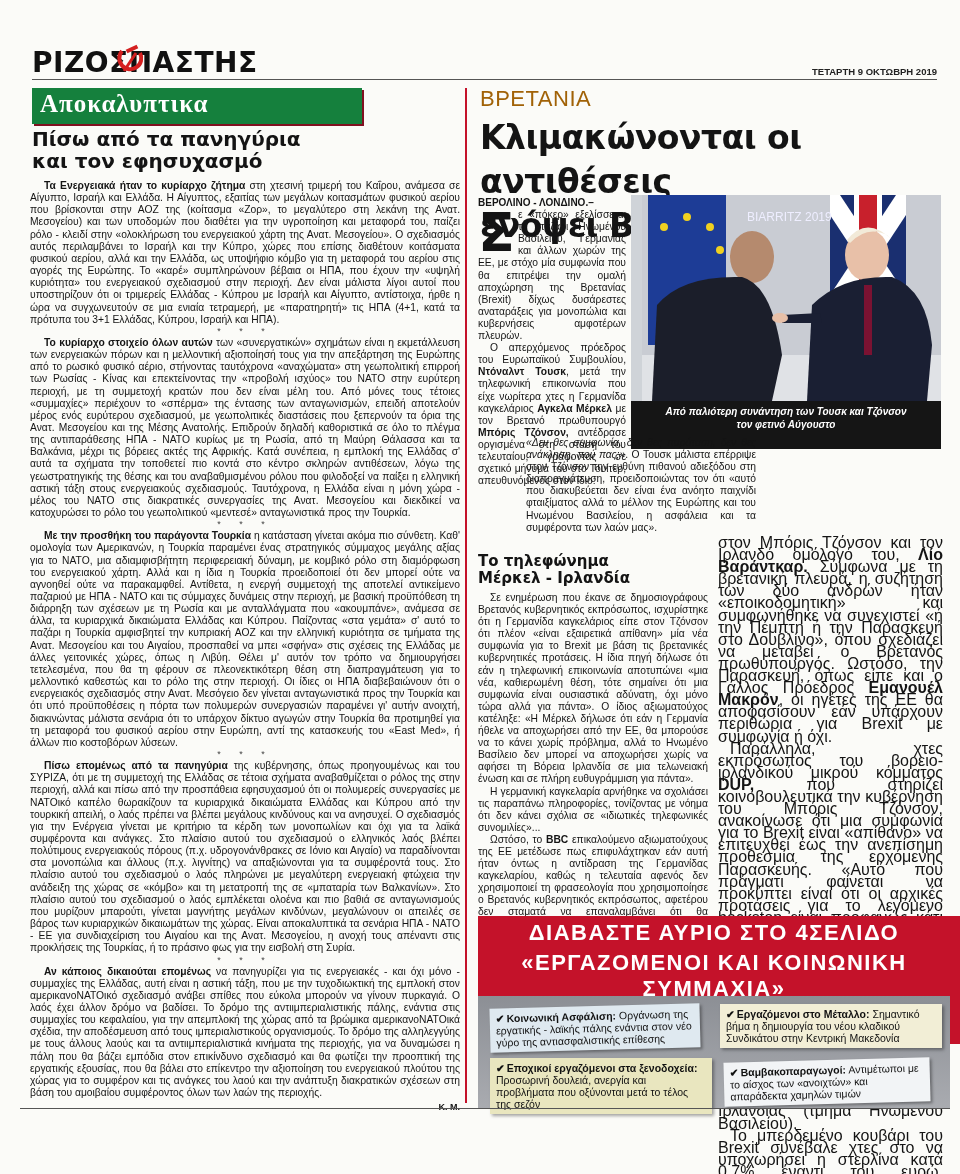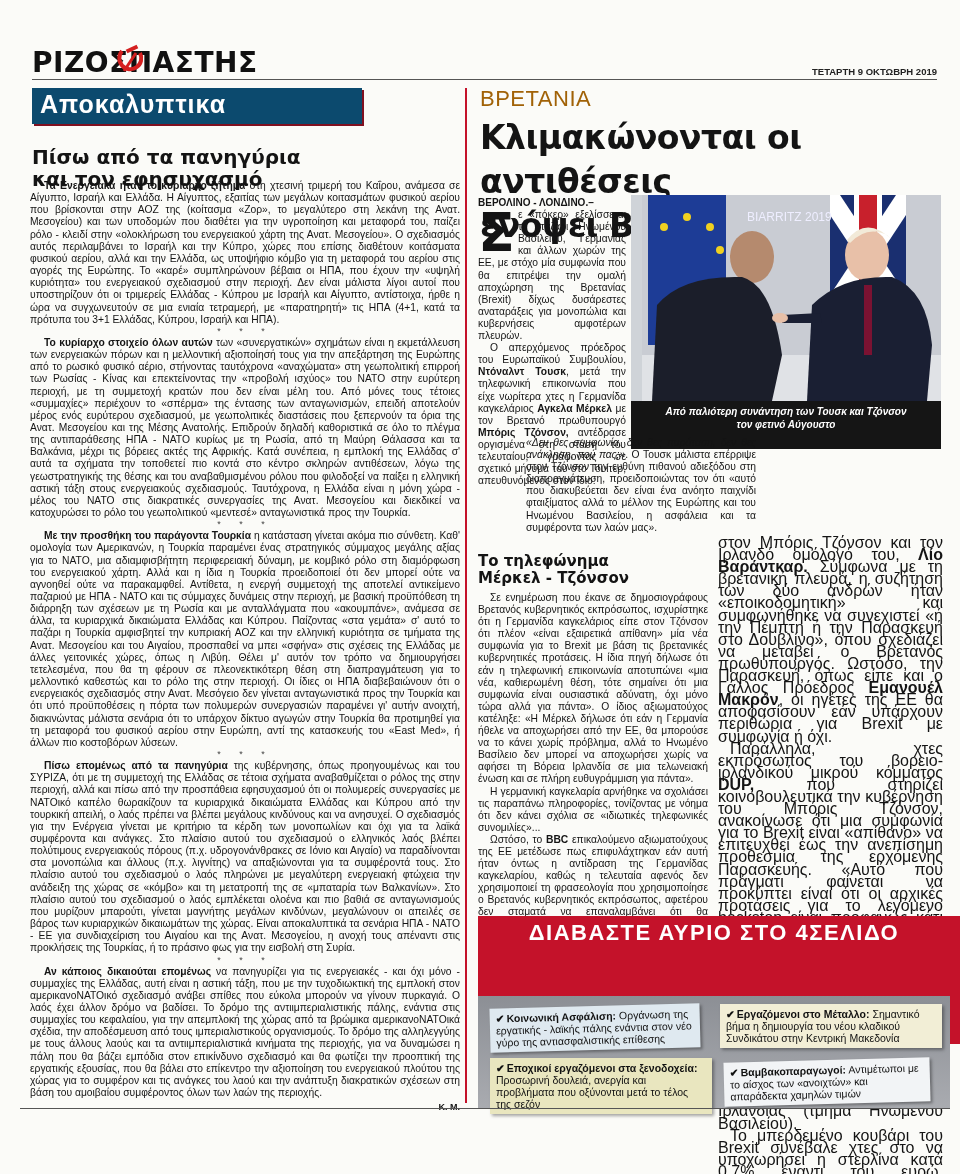--- a/index.html
+++ b/index.html
@@ -6,23 +6,23 @@
   html, body { width: 960px; height: 1174px; background: #fbfbf8; overflow: hidden; }
   body { font-family: "Liberation Sans", sans-serif; color: #141414; position: relative; }
 
   .masthead { position: absolute; left: 32px; top: 46px; width: 905px; height: 34px; border-bottom: 1px solid #555; }
   .logo { position: absolute; left: 0; top: 0; font-family: "DejaVu Sans", sans-serif; font-weight: 900; font-size: 28px; letter-spacing: 0.5px; color: #111; }
   .logo-emblem { position: absolute; left: 84px; top: -3px; width: 30px; height: 34px; }
   .date { position: absolute; right: 0; top: 20px; font-size: 9.5px; font-weight: 700; color: #222; }
 
   
   .left { position: absolute; left: 30px; top: 86px; width: 430px; }
-  .kicker-bar { position: absolute; left: 2px; top: 2px; width: 330px; height: 36px; background: #0c4a6e; box-shadow: 2px 2px 0 #801020; }
+  .kicker-bar { position: absolute; left: 2px; top: 2px; width: 330px; height: 36px; background: #15803d; box-shadow: 2px 2px 0 #801020; font-family: Liberation Serif, serif; }
   .kicker-bar span { position: absolute; left: 8px; top: 2px; color: #fff; font-weight: 700; font-size: 25px; letter-spacing: 1px; }
-  .left-title { position: absolute; left: 2px; top: 42px; font-family: "DejaVu Sans", sans-serif; font-weight: 900; font-size: 20px; line-height: 22px; margin-top: 18px; }
+  .left-title { position: absolute; left: 2px; top: 42px; font-family: "DejaVu Sans", sans-serif; font-weight: 900; font-size: 20px; line-height: 22px; }
   .left-body { position: absolute; left: 0; top: 94px; width: 430px; font-size: 10.3px; line-height: 12.15px; text-align: justify; hyphens: auto; }
   .left-body p { text-indent: 14px; }
   .left-body b { font-weight: 700; }
   .stars { text-align: center; font-size: 9px; color: #444; line-height: 11px; letter-spacing: 8px; }
   .signature { text-align: right; font-weight: 700; font-size: 9px; margin-top: 2px; }
   .col-rule { position: absolute; left: 465px; top: 88px; width: 2px; height: 1015px; background: #c4122a; }
   .bottom-rule { position: absolute; left: 20px; top: 1108px; width: 930px; height: 1px; background: #555; }
 
   
   .right { position: absolute; left: 478px; top: 86px; width: 470px; }
@@ -142,41 +142,42 @@
     <span>Από παλιότερη συνάντηση των Τουσκ και Τζόνσον</span><br>
     <span>τον φετινό Αύγουστο</span>
   </figcaption>
 
   <div class="r-wide">
     <p style="text-indent:0"><i>«Δεν θες συμφωνία, δεν θες παράταση, δεν θες ανάκληση, πού πας;»</i><span>. Ο Τουσκ μάλιστα επέρριψε στον Τζόνσον την ευθύνη πιθανού αδιεξόδου στη διαπραγμάτευση, προειδοποιώντας τον ότι «αυτό που διακυβεύεται δεν είναι ένα ανόητο παιχνίδι φταιξίματος αλλά το μέλλον της Ευρώπης και του Ηνωμένου Βασιλείου, η ασφάλεια και τα συμφέροντα των λαών μας».</span></p>
   </div>
 
   <h2 class="subhead">
     <span>Το τηλεφώνημα</span><br>
-    <span>Μέρκελ - Τζόνσον</span>
+    <span>Μέρκελ - Ιρλανδία</span>
   </h2>
 
   <div class="r-col2">
     <p>Σε ενημέρωση που έκανε σε δημοσιογράφους Βρετανός κυβερνητικός εκπρόσωπος, ισχυρίστηκε ότι η Γερμανίδα καγκελάριος είπε στον Τζόνσον ότι πλέον «είναι εξαιρετικά απίθανη» μία νέα συμφωνία για το Brexit με βάση τις βρετανικές κυβερνητικές προτάσεις. Η ίδια πηγή δήλωσε ότι εάν η τηλεφωνική επικοινωνία αποτυπώνει «μια νέα, καθιερωμένη θέση, τότε σημαίνει ότι μια συμφωνία είναι ουσιαστικά αδύνατη, όχι μόνο τώρα αλλά για πάντα». Ο ίδιος αξιωματούχος κατέληξε: «Η Μέρκελ δήλωσε ότι εάν η Γερμανία ήθελε να αποχωρήσει από την ΕΕ, θα μπορούσε να το κάνει χωρίς πρόβλημα, αλλά το Ηνωμένο Βασίλειο δεν μπορεί να αποχωρήσει χωρίς να αφήσει τη Βόρεια Ιρλανδία σε μια τελωνειακή ένωση και σε πλήρη ευθυγράμμιση για πάντα».</p>
     <p>Η γερμανική καγκελαρία αρνήθηκε να σχολιάσει τις παραπάνω πληροφορίες, τονίζοντας με νόημα ότι δεν κάνει σχόλια σε «ιδιωτικές τηλεφωνικές συνομιλίες»...</p>
     <p><span>Ωστόσο, το </span><b>BBC</b><span> επικαλούμενο αξιωματούχους της ΕΕ μετέδωσε πως επιφυλάχτηκαν εάν αυτή ήταν όντως η αντίδραση της Γερμανίδας καγκελαρίου, καθώς η τελευταία αφενός δεν χρησιμοποιεί τη φρασεολογία που χρησιμοποίησε ο Βρετανός κυβερνητικός εκπρόσωπος, αφετέρου δεν σταματά να επαναλαμβάνει ότι θα συνεχιστούν οι προσπάθειες για μία συμφωνία για ομαλό Brexit «μέχρι την τελευταία στιγμή»...</span></p>
     <p>Οπως και να 'χει, οι θυελλώδεις συζητήσεις και διαβουλεύσεις συνεχίστηκαν και ανάμεσα</p>
   </div>
 
   <div class="r-col3">
     <p class="cont"><span>στον Μπόρις Τζόνσον και τον Ιρλανδό ομόλογό του, </span><b>Λίο Βαράντκαρ.</b><span> Σύμφωνα με τη βρετανική πλευρά, η συζήτηση των δύο ανδρών ήταν «εποικοδομητική» και συμφωνήθηκε να συνεχιστεί «ή την Πέμπτη ή την Παρασκευή στο Δουβλίνο», όπου σχεδιάζει να μεταβεί ο Βρετανός πρωθυπουργός. Ωστόσο, την Παρασκευή, όπως είπε και ο Γάλλος Πρόεδρος </span><b>Εμανουέλ Μακρόν</b><span>, οι ηγέτες της ΕΕ θα αποφασίσουν εάν υπάρχουν περιθώρια για Brexit με συμφωνία ή όχι.</span></p>
     <p><span>Παράλληλα, χτες εκπρόσωπος του βορειο-ιρλανδικού μικρού κόμματος </span><b>DUP,</b><span> που στηρίζει κοινοβουλευτικά την κυβέρνηση του Μπόρις Τζόνσον, ανακοίνωσε ότι μια συμφωνία για το Brexit είναι «απίθανο» να επιτευχθεί έως την ανεπίσημη προθεσμία της ερχόμενης Παρασκευής. «Αυτό που πράγματι φαίνεται να προκύπτει είναι ότι οι αρχικές προτάσεις για το λεγόμενο backstop είναι προφανώς κάτι που ορισμένοι πολιτικοί στο Δουβλίνο ιδιαίτερα στην κυβέρνηση ένιωθαν πραγματικά ότι ήταν ο τελικός προορισμός», δήλωσε ο ίδιος, τονίζοντας ότι ...«η Ιρλανδία ανατρέπει ειρηνευτικές συμφωνίες ορόσημο», όπως η ειρηνευτική συμφωνία της Μεγάλης Παρασκευής, με το να απορρίπτει την πρόταση της κυβέρνησης Τζόνσον για την αποτροπή αυστηρών μεθοριακών ελέγχων μεταξύ Ιρλανδίας (μέλος ΕΕ) και Β. Ιρλανδίας (τμήμα Ηνωμένου Βασιλείου).</span></p>
     <p>Το μπερδεμένο κουβάρι του Brexit συνέβαλε χτες στο να υποχωρήσει η στερλίνα κατά 0,7% έναντι του ευρώ, αγγίζοντας το επίπεδο των 89,93 πενών - το χαμηλότερο από τις 9 Σεπτέμβρη.</p>
     <p>Τέλος, η βρετανική κυβέρνηση ανακοίνωσε χτες, με κείμενο 155 σελίδων, πως επικαιροποίησε τα σχέδιά της για άτακτο Brexit, δημοσιοποιώντας την «Εκθεση Ετοιμότητας για τη Μη Συμφωνία», που καλύπτει τα βήματα που ελήφθησαν σε θέματα όπως τα σύνορα, τα δικαιώματα των πολιτών, η Ενέργεια, η βιομηχανία και η Βόρεια Ιρλανδία. Εκεί, ανακοινώνεται και η δημιουργία μιας νέας «Μονάδας Στήριξης» προκειμένου να βοηθήσει τους προμηθευτές ιατρικών ειδών να προετοιμαστούν.</p>
   </div>
 </article>
 
 <section class="promo">
   <div class="promo-head">
     <div class="promo-l1">ΔΙΑΒΑΣΤΕ ΑΥΡΙΟ ΣΤΟ 4ΣΕΛΙΔΟ</div>
+    <div class="promo-l2">«ΕΡΓΑΖΟΜΕΝΟΙ ΚΑΙ ΚΟΙΝΩΝΙΚΗ ΣΥΜΜΑΧΙΑ»</div>
   </div>
 </section>
 <section class="promo-grey">
   <div class="card blue" style="left:12px; top:10px; width:210px; transform:rotate(-1.5deg);">
     <span class="check">✔</span><b>Κοινωνική Ασφάλιση:</b><span> Οργάνωση της εργατικής - λαϊκής πάλης ενάντια στον νέο γύρο της αντιασφαλιστικής επίθεσης</span>
   </div>
   <div class="card olive" style="left:12px; top:62px; width:222px;">
     <span class="check">✔</span><b>Εποχικοί εργαζόμενοι στα ξενοδοχεία:</b><span> Προσωρινή δουλειά, ανεργία και προβλήματα που οξύνονται μετά το τέλος της σεζόν</span>
   </div>
   <div class="card cream" style="left:242px; top:8px; width:222px;">

